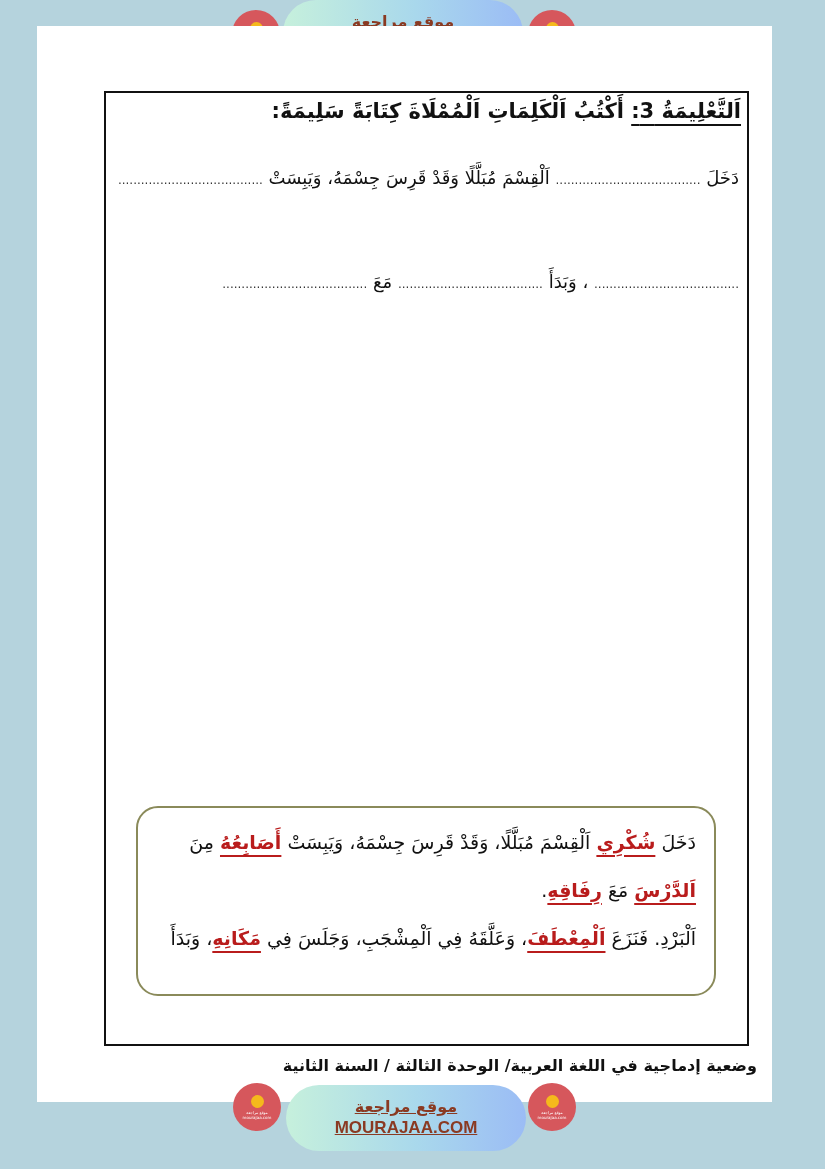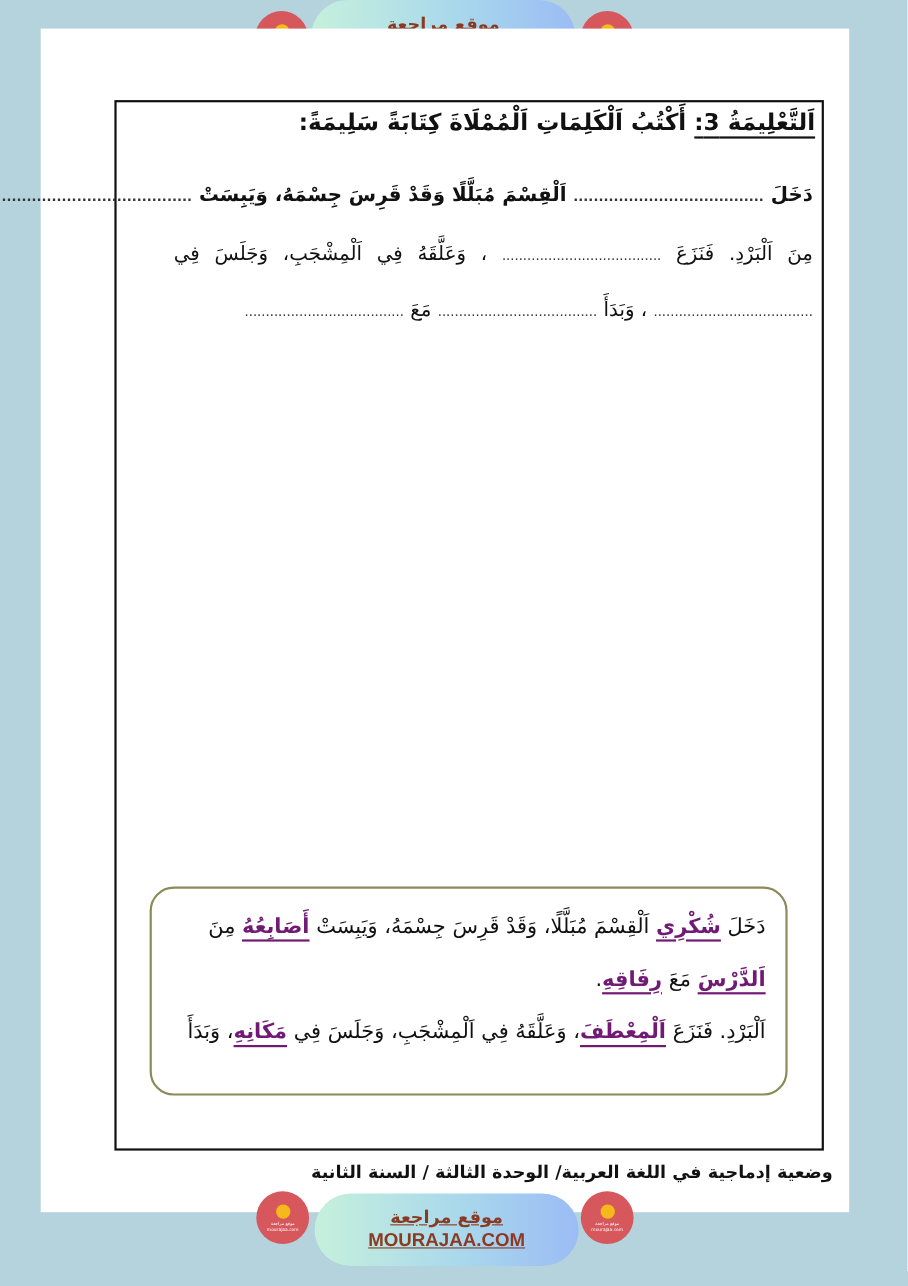--- a/index.html
+++ b/index.html
@@ -30,21 +30,21 @@
   .answer-box {
     position:absolute; left:30px; top:713px; width:580px; height:190px;
     border:2px solid #8a8a5a; border-radius:22px; box-sizing:border-box;
     padding:14px 18px;
   }
   .ans-line {
     font-size:19px; color:#111; text-align:justify; text-align-last:justify;
     white-space:nowrap; height:48px; line-height:40px;
   }
   .ans-line.last { text-align-last:right; }
-  .hl { color:#701a75; font-weight:bold; text-decoration:underline; text-decoration-thickness:2px; text-underline-offset:6px; }
+  .hl { color:#b91c1c; font-weight:bold; text-decoration:underline; text-decoration-thickness:2px; text-underline-offset:6px; }
   .footer {
     position:absolute; right:68px; top:1056px; font-size:16px; font-weight:bold; color:#111;
   }
   .banner {
     position:absolute; width:240px; height:66px; border-radius:33px;
     background:linear-gradient(90deg,#c6f0dc,#a9d8ec 55%,#9bbcf5);
     display:flex; flex-direction:column; align-items:center; justify-content:center;
     color:#8a3a22; font-weight:bold; text-decoration:underline;
   }
   .banner .ar { font-size:16px; line-height:20px; }
@@ -74,30 +74,25 @@
   <div class="cap">mourajaa.com</div>
 </div>
 
 <div class="paper">
   <div class="frame">
     <div class="title rtl">
       <span class="label">اَلتَّعْلِيمَةُ 3:</span>
       <span>أَكْتُبُ اَلْكَلِمَاتِ اَلْمُمْلَاةَ كِتَابَةً سَلِيمَةً:</span>
     </div>
 
-    <div class="ex-line rtl" style="top:74px;font-weight:bold;">
+    <div class="ex-line rtl" style="top:74px;">
       <span>دَخَلَ</span>
       <span class="dots">......................................</span>
       <span>اَلْقِسْمَ مُبَلَّلًا وَقَدْ قَرِسَ جِسْمَهُ، وَيَبِسَتْ</span>
       <span class="dots">......................................</span>
-    </div>
-    <div class="ex-line rtl" style="top:127px;">
-      <span>مِنَ اَلْبَرْدِ. فَنَزَعَ</span>
-      <span class="dots">......................................</span>
-      <span>، وَعَلَّقَهُ فِي اَلْمِشْجَبِ، وَجَلَسَ فِي</span>
     </div>
     <div class="ex-line rtl" style="top:178px; left:108px;">
       <span class="dots">......................................</span>
       <span>، وَبَدَأَ</span>
       <span class="dots">......................................</span>
       <span>مَعَ</span>
       <span class="dots">......................................</span>
     </div>
 
     <div class="answer-box">

